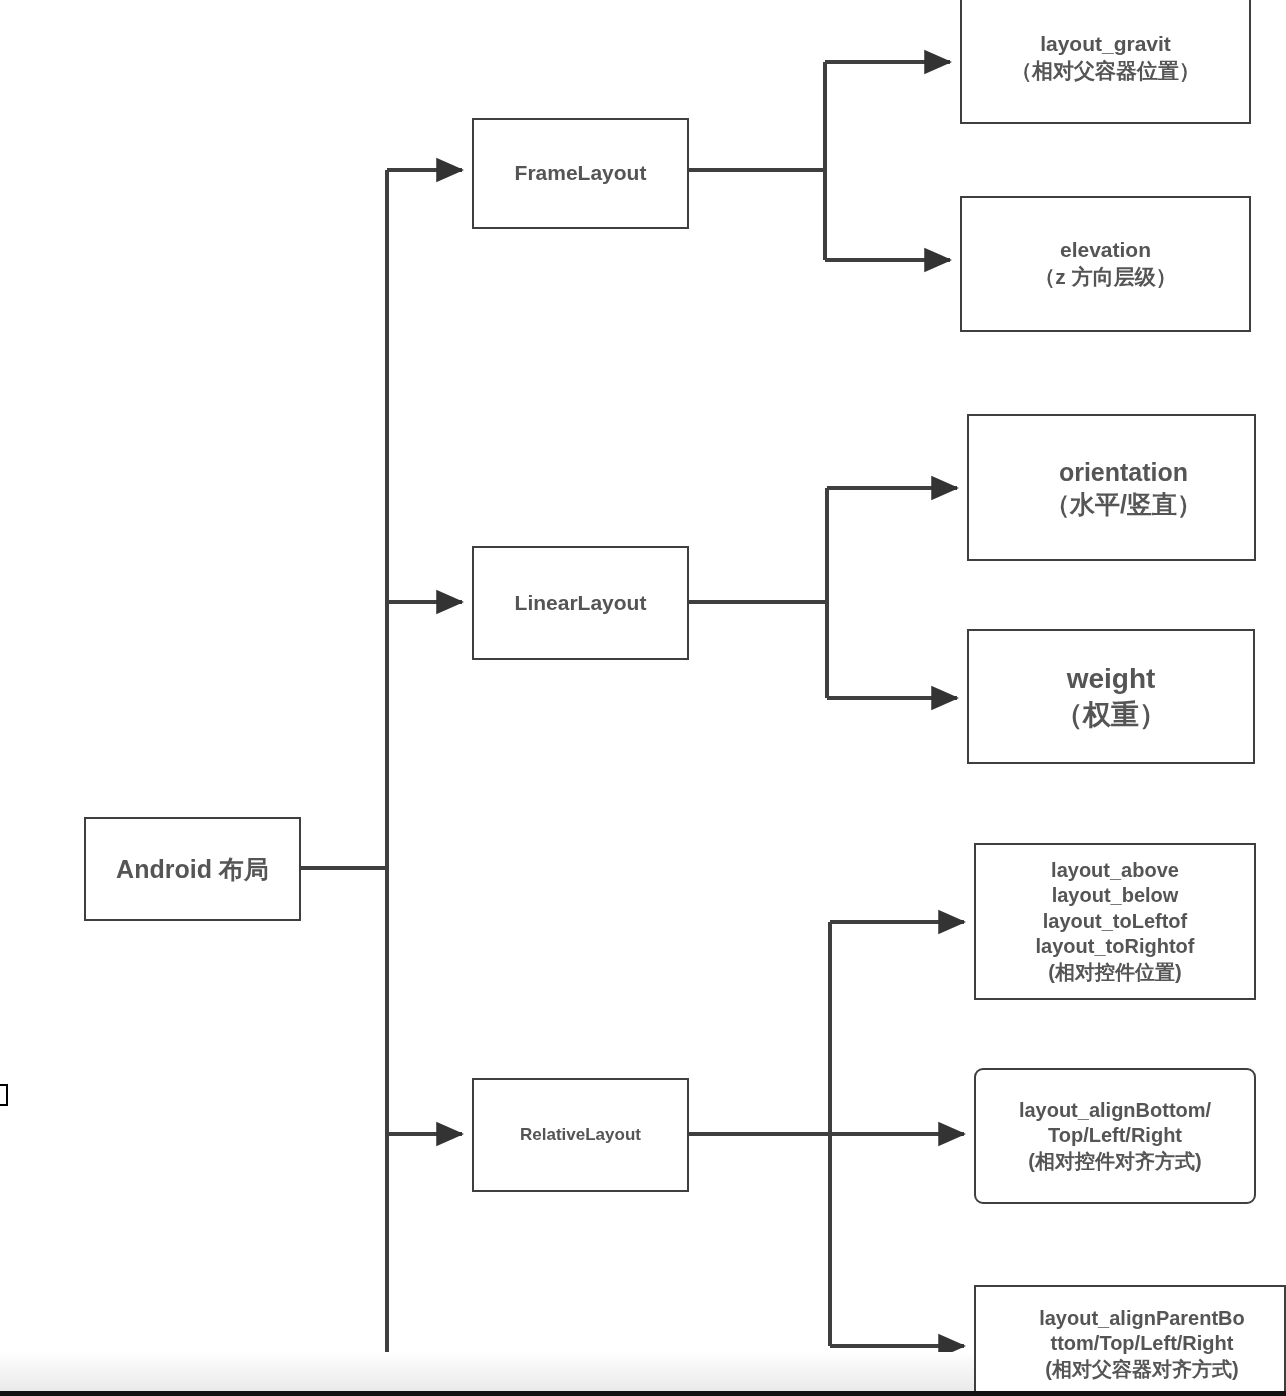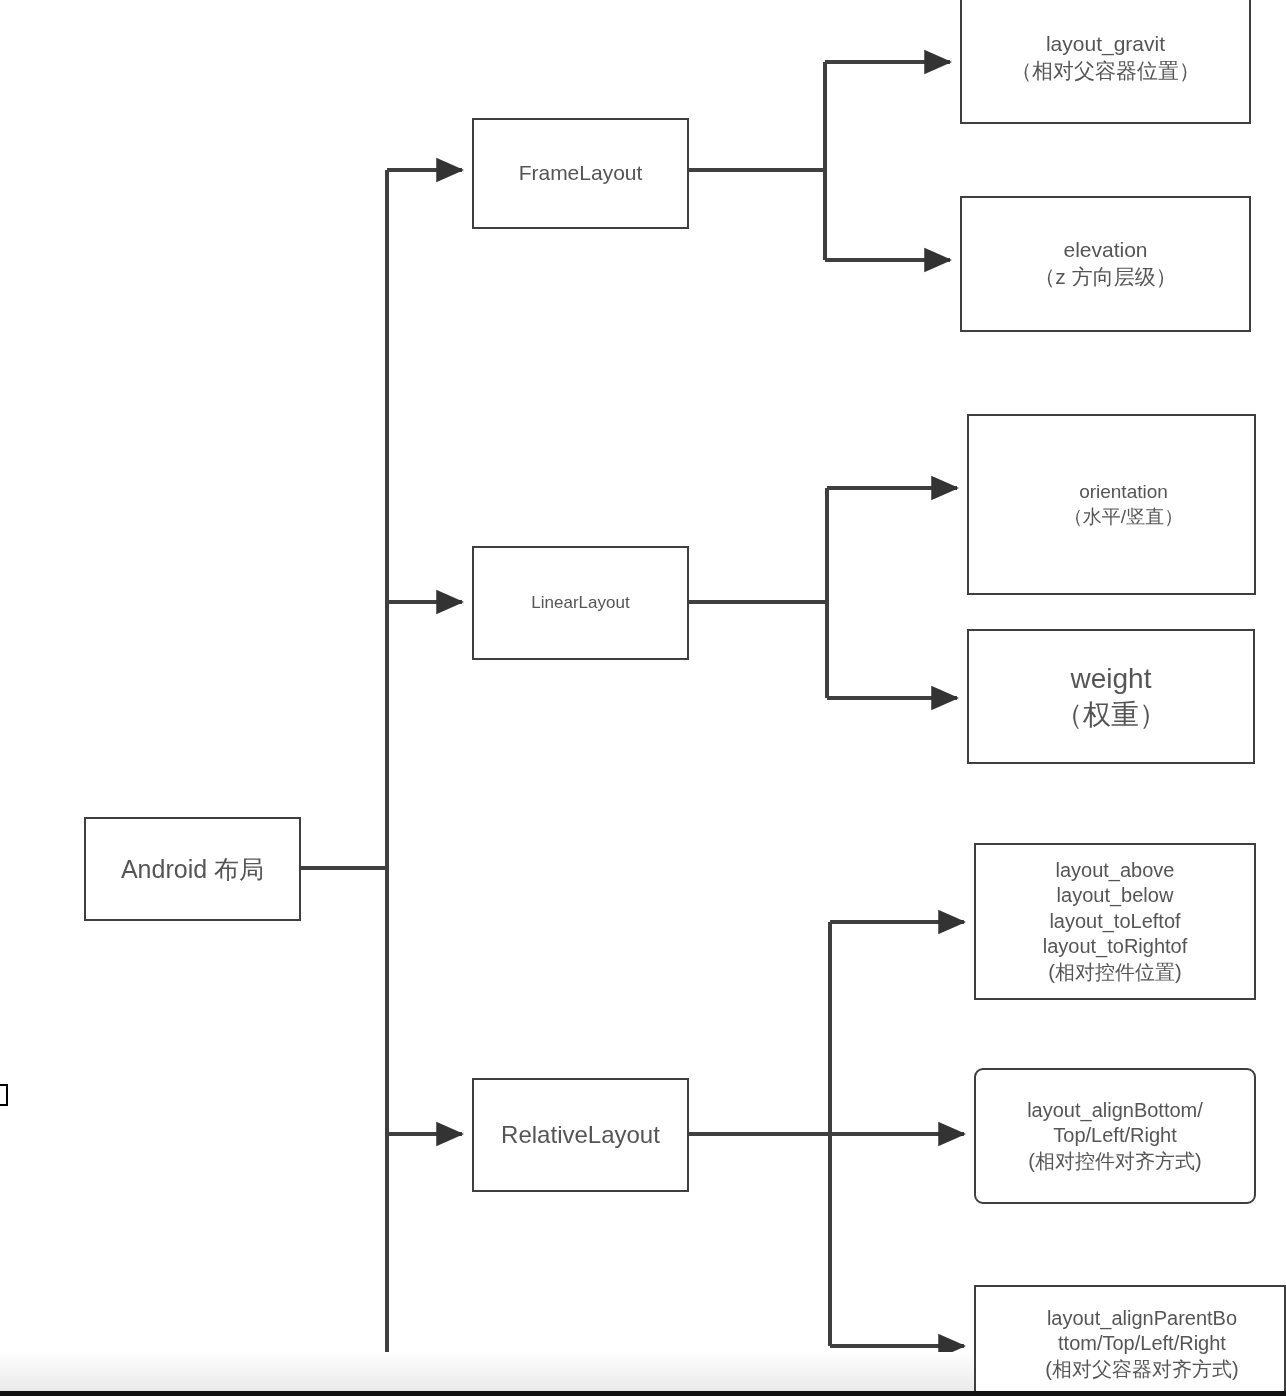--- a/index.html
+++ b/index.html
@@ -33,31 +33,32 @@
     justify-content: center;
     text-align: center;
     color: #555555;
     line-height: 1.28;
     z-index: 3;
   }
   .node .label {
     display: block;
     white-space: pre-line;
     padding: 0 6px;
+    font-weight: bold;
   }
   
   #node-root { left: 84px; top: 817px; width: 217px; height: 104px; font-size: 25px; }
   
   #node-framelayout   { left: 472px; top: 118px;  width: 217px; height: 111px; font-size: 21px; align-items: center; }
-  #node-linearlayout  { left: 472px; top: 546px;  width: 217px; height: 114px; font-size: 17px; }
-  #node-relativelayout{ left: 472px; top: 1078px; width: 217px; height: 114px; font-size: 24px; }
+  #node-linearlayout  { left: 472px; top: 546px;  width: 217px; height: 114px; font-size: 21px; }
+  #node-relativelayout{ left: 472px; top: 1078px; width: 217px; height: 114px; font-size: 17px; }
   
   #node-layout-gravit { left: 960px; top: -8px;   width: 291px; height: 132px; font-size: 21px; }
   #node-elevation     { left: 960px; top: 196px;  width: 291px; height: 136px; font-size: 21px; }
-  #node-orientation   { left: 967px; top: 414px;  width: 289px; height: 181px; font-size: 19px; padding-left: 24px; }
+  #node-orientation   { left: 967px; top: 414px;  width: 289px; height: 147px; font-size: 25px; padding-left: 24px; }
   #node-weight        { left: 967px; top: 629px;  width: 288px; height: 135px; font-size: 28px; }
   #node-relpos        { left: 974px; top: 843px;  width: 282px; height: 157px; font-size: 20px; }
   #node-relalign      { left: 974px; top: 1068px; width: 282px; height: 136px; font-size: 20px; border-radius: 9px; }
   #node-parentalign   { left: 974px; top: 1285px; width: 312px; height: 118px; font-size: 20px; }
   #node-parentalign .label { padding: 0 2px; margin-left: 24px; }
 
   
   #node-clipped {
     position: absolute;
     left: -14px;

